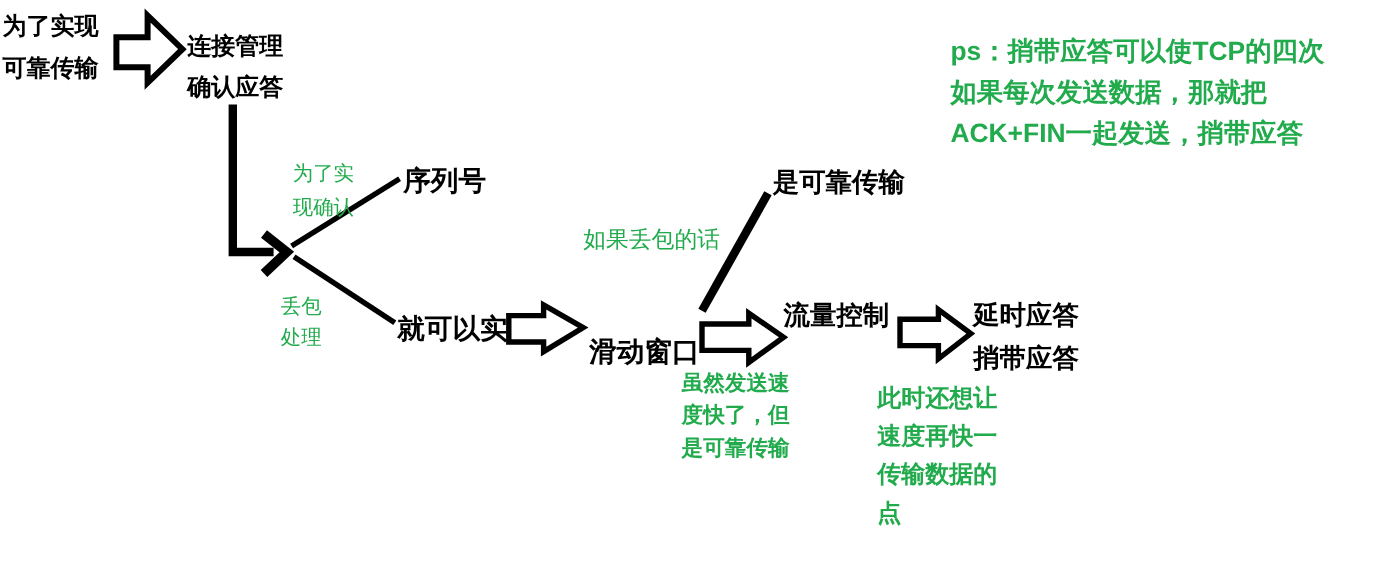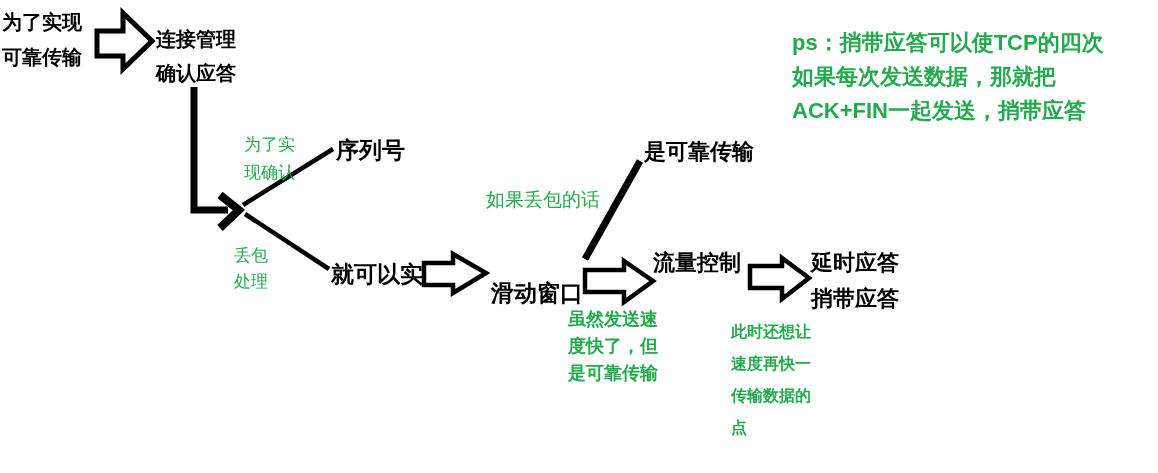--- a/index.html
+++ b/index.html
@@ -83,21 +83,21 @@
 
   <div class="abs green-label" style="left:486px;top:187px;font-size:19px;">如果丢包的话</div>
 
 
   <div class="abs green-note" style="left:568px;top:306px;font-size:18px;line-height:27px;">
     <div>虽然发送速</div>
     <div>度快了，但</div>
     <div>是可靠传输</div>
   </div>
 
-  <div class="abs green-note-bold" style="left:731px;top:316px;font-size:16px;line-height:32px;">
+  <div class="abs green-note-bold" style="left:731px;top:316px;font-size:20px;line-height:32px;">
     <div>此时还想让</div>
     <div>速度再快一</div>
     <div>传输数据的</div>
     <div>点</div>
   </div>
 
   <div class="abs green-note-bold" style="left:792px;top:26px;font-size:22px;line-height:34px;">
     <div>ps：捎带应答可以使TCP的四次</div>
     <div>如果每次发送数据，那就把</div>
     <div>ACK+FIN一起发送，捎带应答</div>

